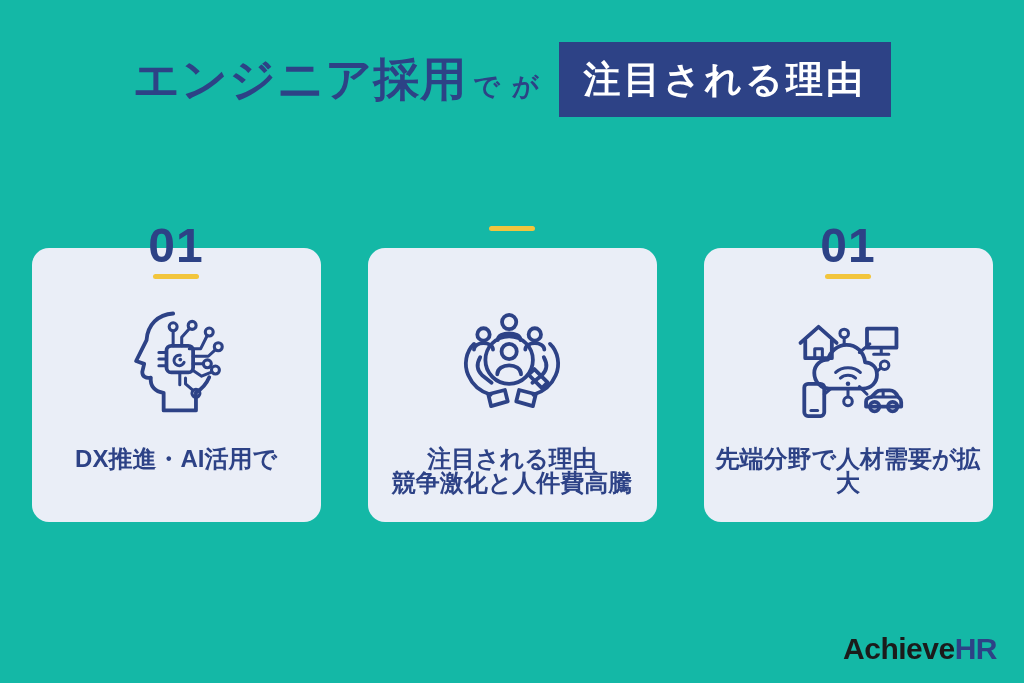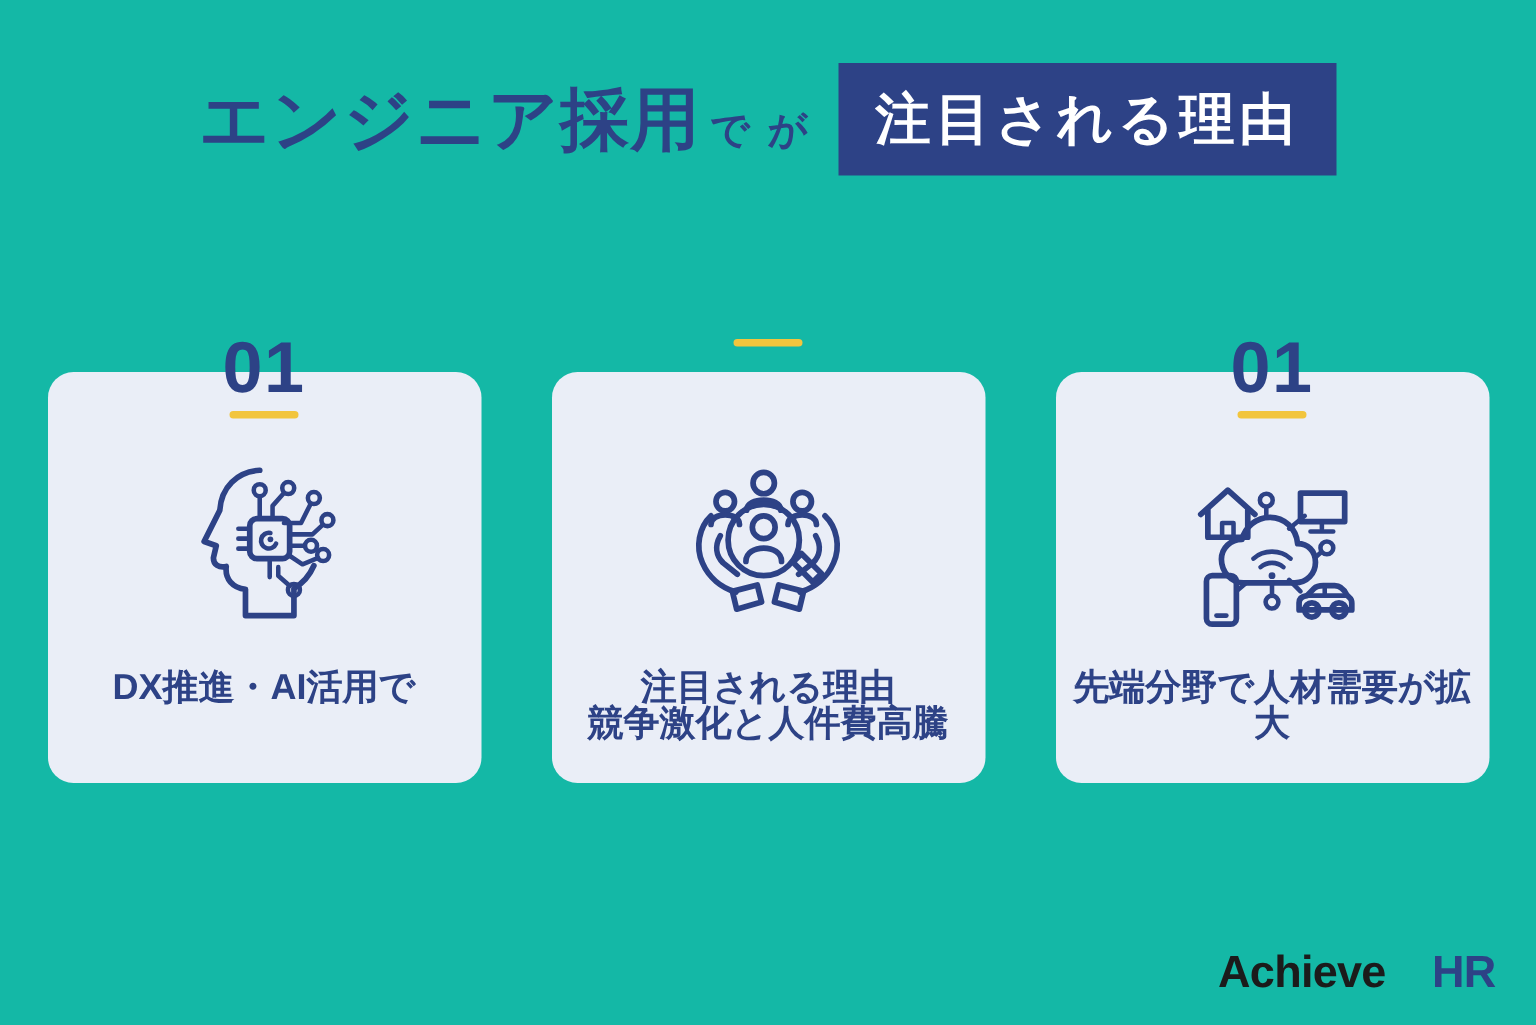--- a/index.html
+++ b/index.html
@@ -45,21 +45,21 @@
     font-size:24px; font-weight:700; color:#2d4286; line-height:24px;
   }
   .card-caption span { display:block; }
 
   
   .logo {
     position:absolute; right:27px; bottom:19px;
     font-size:30px; font-weight:800; letter-spacing:-0.5px; line-height:1;
   }
   .logo .primary { color:#1b1b1b; }
-  .logo .secondary { color:#2d4286;margin-left:31px; }
+  .logo .secondary { color:#2d4286; }
 </style>
 </head>
 <body>
 
 <div class="canvas">
 
   <div class="title-row">
     <div class="title-text">
       <span class="t-large">エンジニア採用</span>
       <span class="t-small">で</span>

